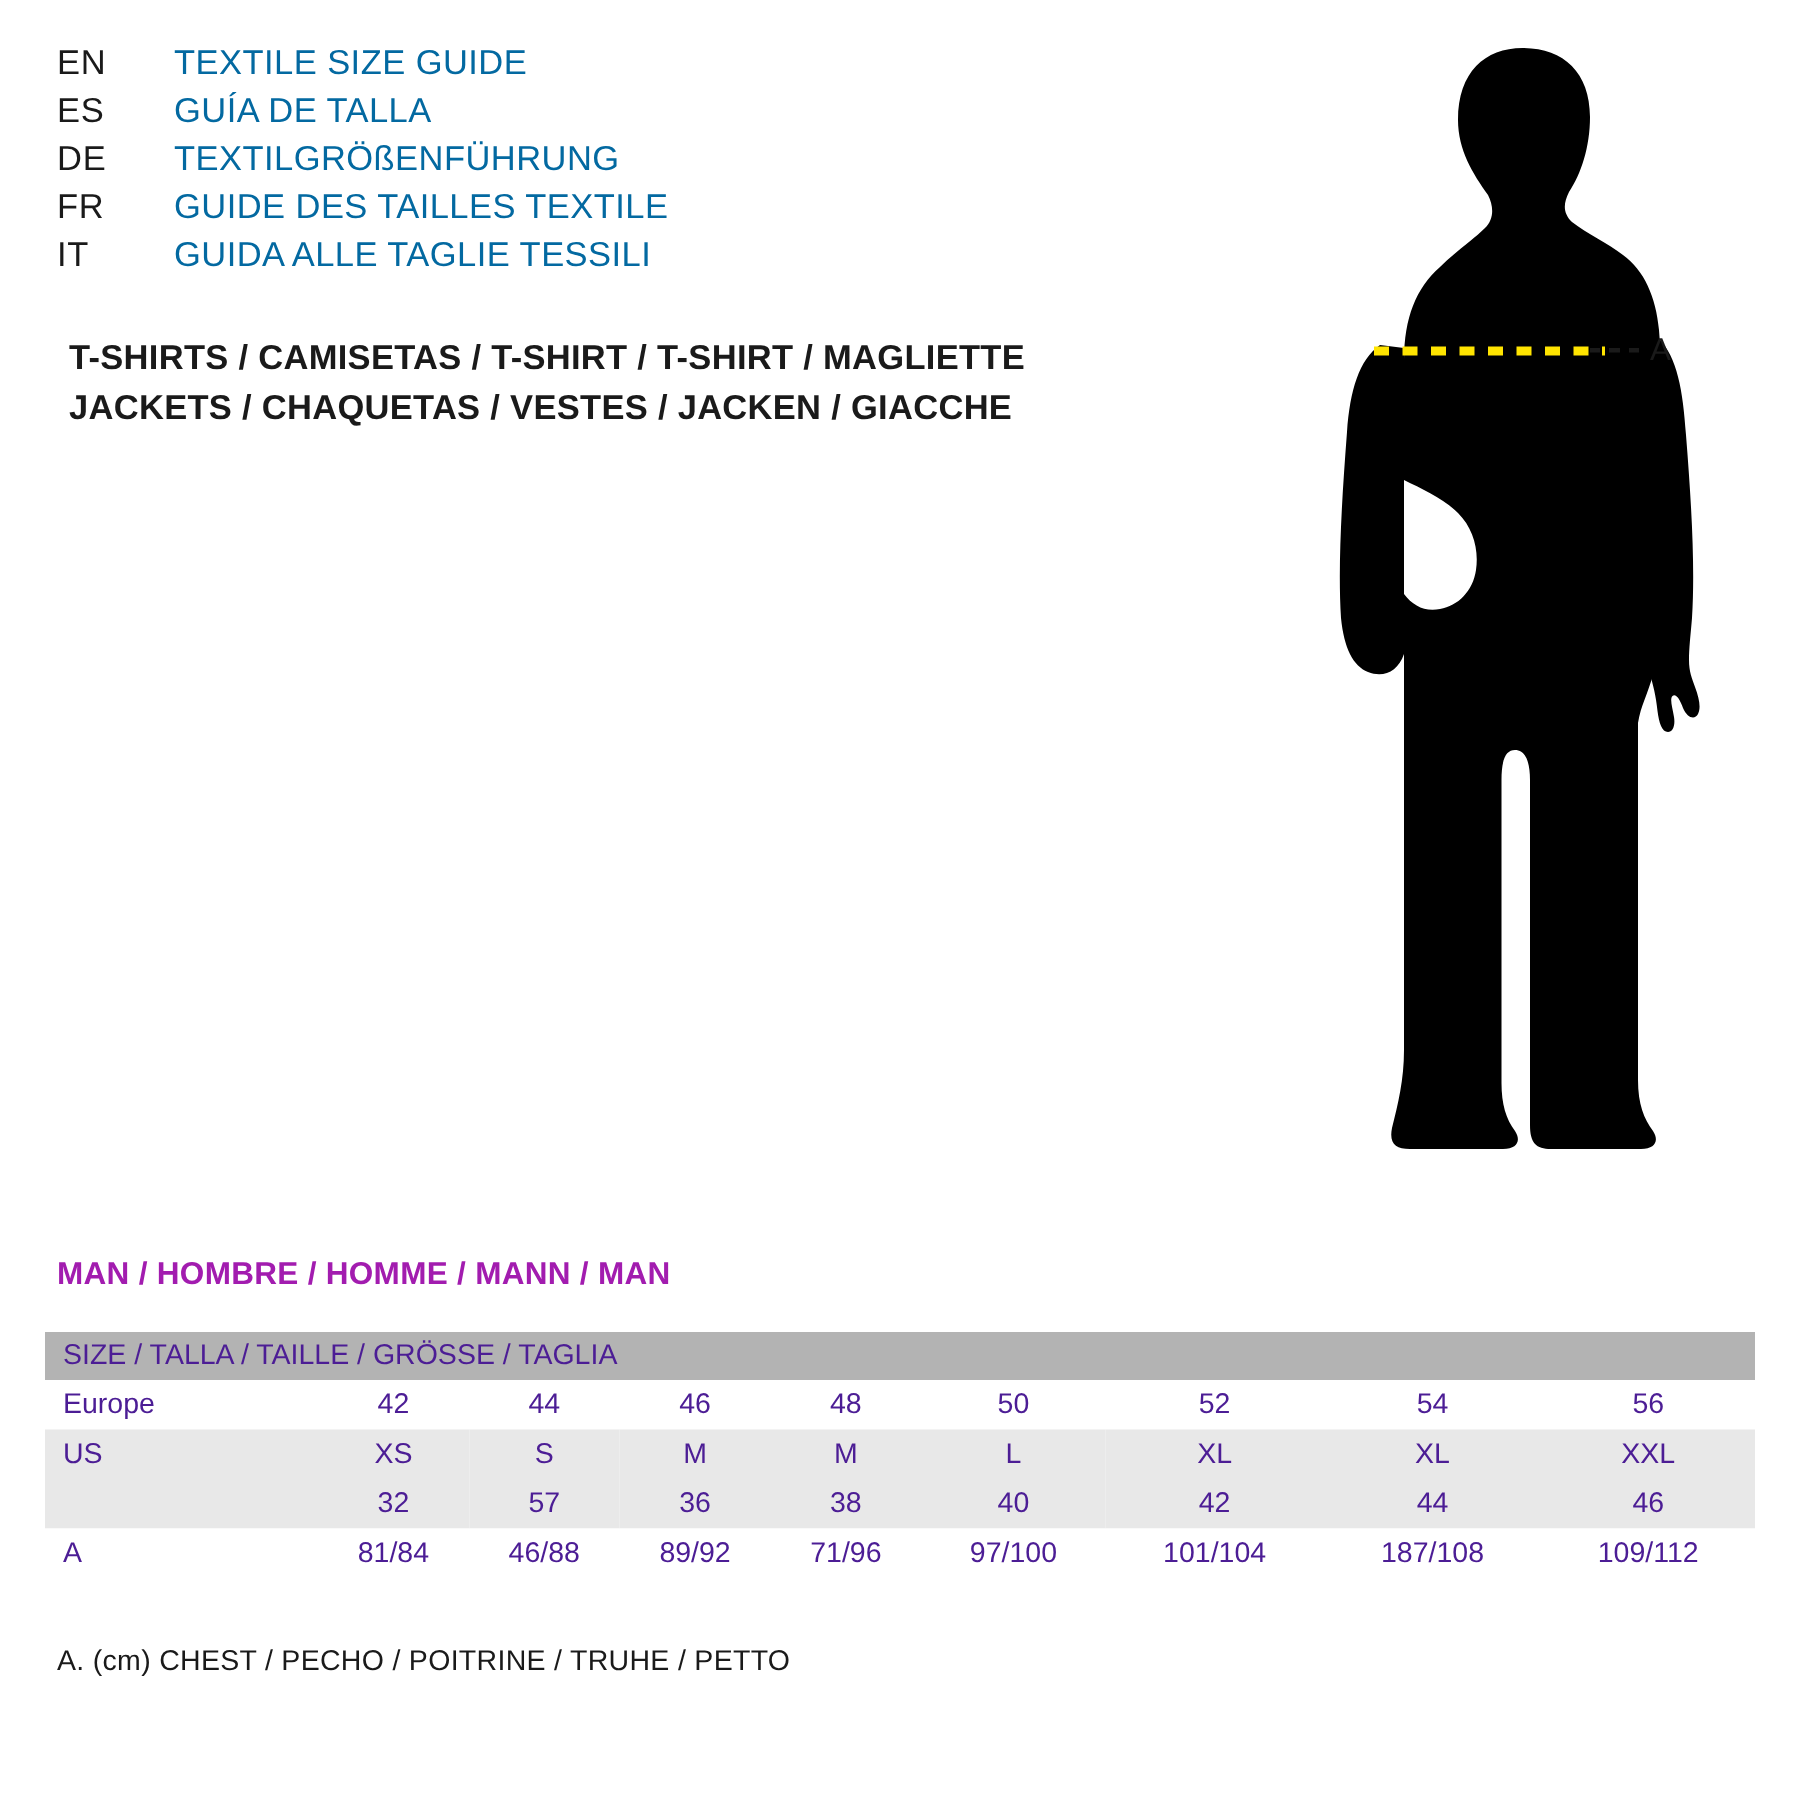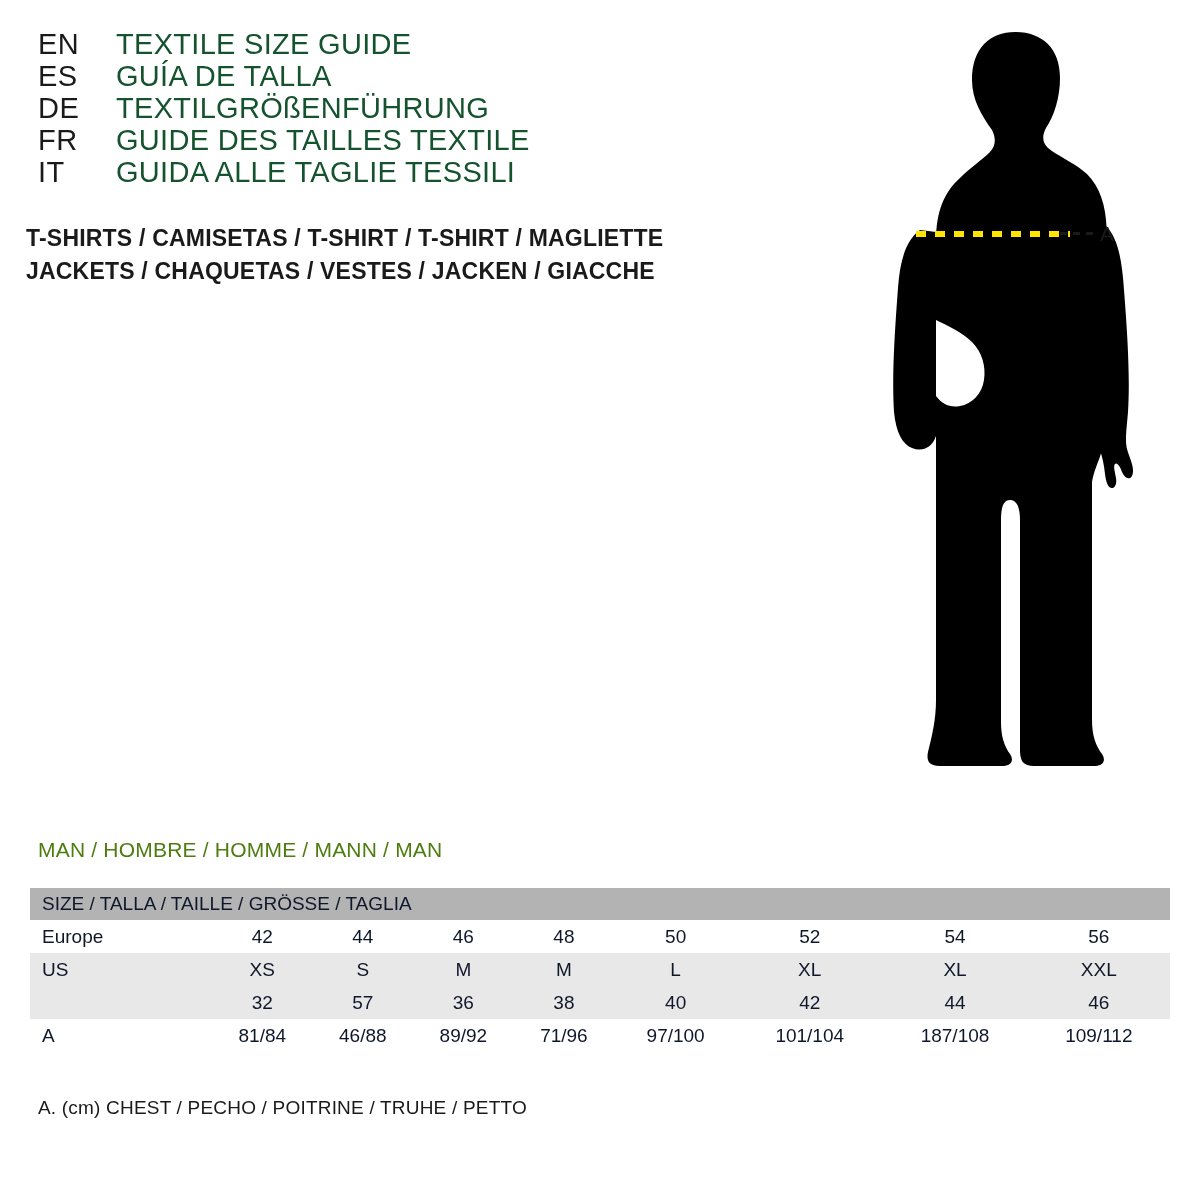--- a/index.html
+++ b/index.html
@@ -23,34 +23,34 @@
     top: 28px;
     width: 760px;
   }
   .lang-row {
     display: flex;
     align-items: baseline;
     height: 32px;
   }
   .lang-code {
     width: 78px;
-    font-size: 29px;
+    font-size: 23px;
     letter-spacing: 0.5px;
     color: #1a1a1a;
   }
   .lang-text {
-    font-size: 29px;
+    font-size: 23px;
     letter-spacing: 0.3px;
-    color: #14532d;
+    color: #0369a1;
     white-space: nowrap;
   }
 
   .product-lines {
     position: absolute;
-    left: 26px;
+    left: 46px;
     top: 222px;
     width: 800px;
   }
   .product-line {
     font-size: 23px;
     font-weight: bold;
     letter-spacing: 0.2px;
     line-height: 33px;
     color: #1a1a1a;
     white-space: nowrap;
@@ -84,33 +84,33 @@
     height: 3px;
     background: repeating-linear-gradient(to right, #1a1a1a 0 7px, transparent 7px 13px);
   }
 
   
   .section-title {
     position: absolute;
     left: 38px;
     top: 838px;
     font-size: 21px;
-    font-weight: normal;
+    font-weight: bold;
     letter-spacing: 0.2px;
-    color: #4d7c0f;
+    color: #a21caf;
   }
 
   table.size-table {
     position: absolute;
     left: 30px;
     top: 888px;
     width: 1140px;
     border-collapse: collapse;
     font-size: 19px;
-    color: #0f172a;
+    color: #4c1d95;
   }
   table.size-table td {
     padding: 0;
     height: 33px;
     text-align: center;
     vertical-align: middle;
     font-weight: normal;
   }
   table.size-table td.rowlabel {
     text-align: left;

